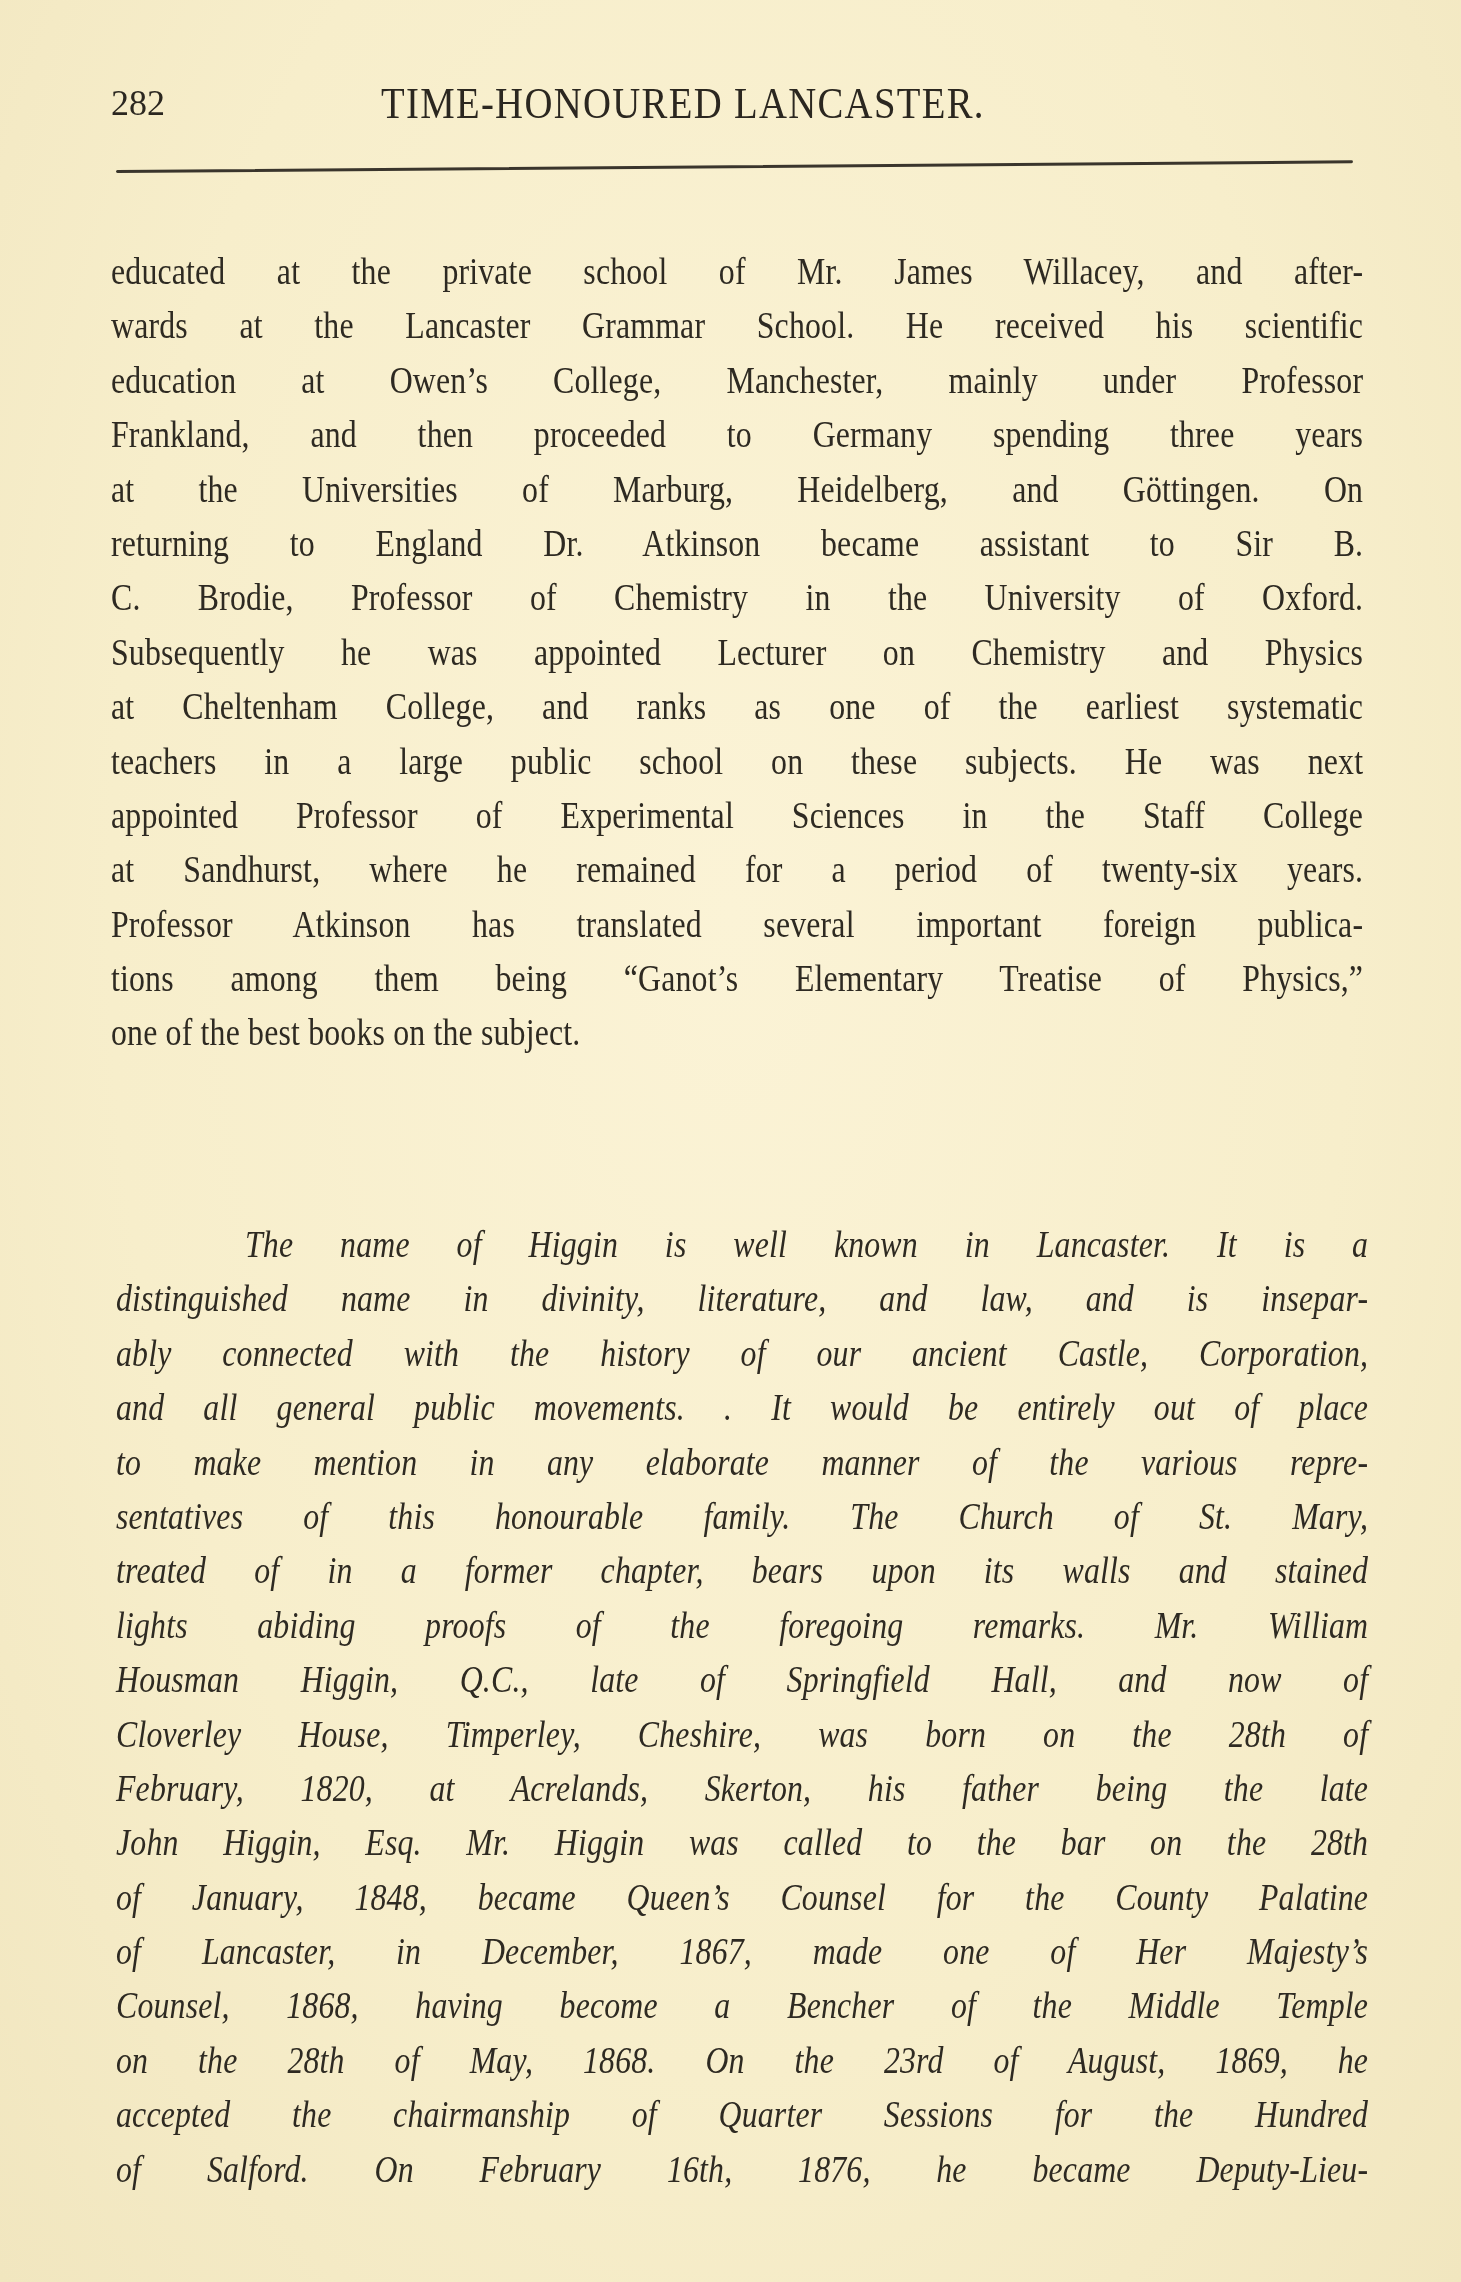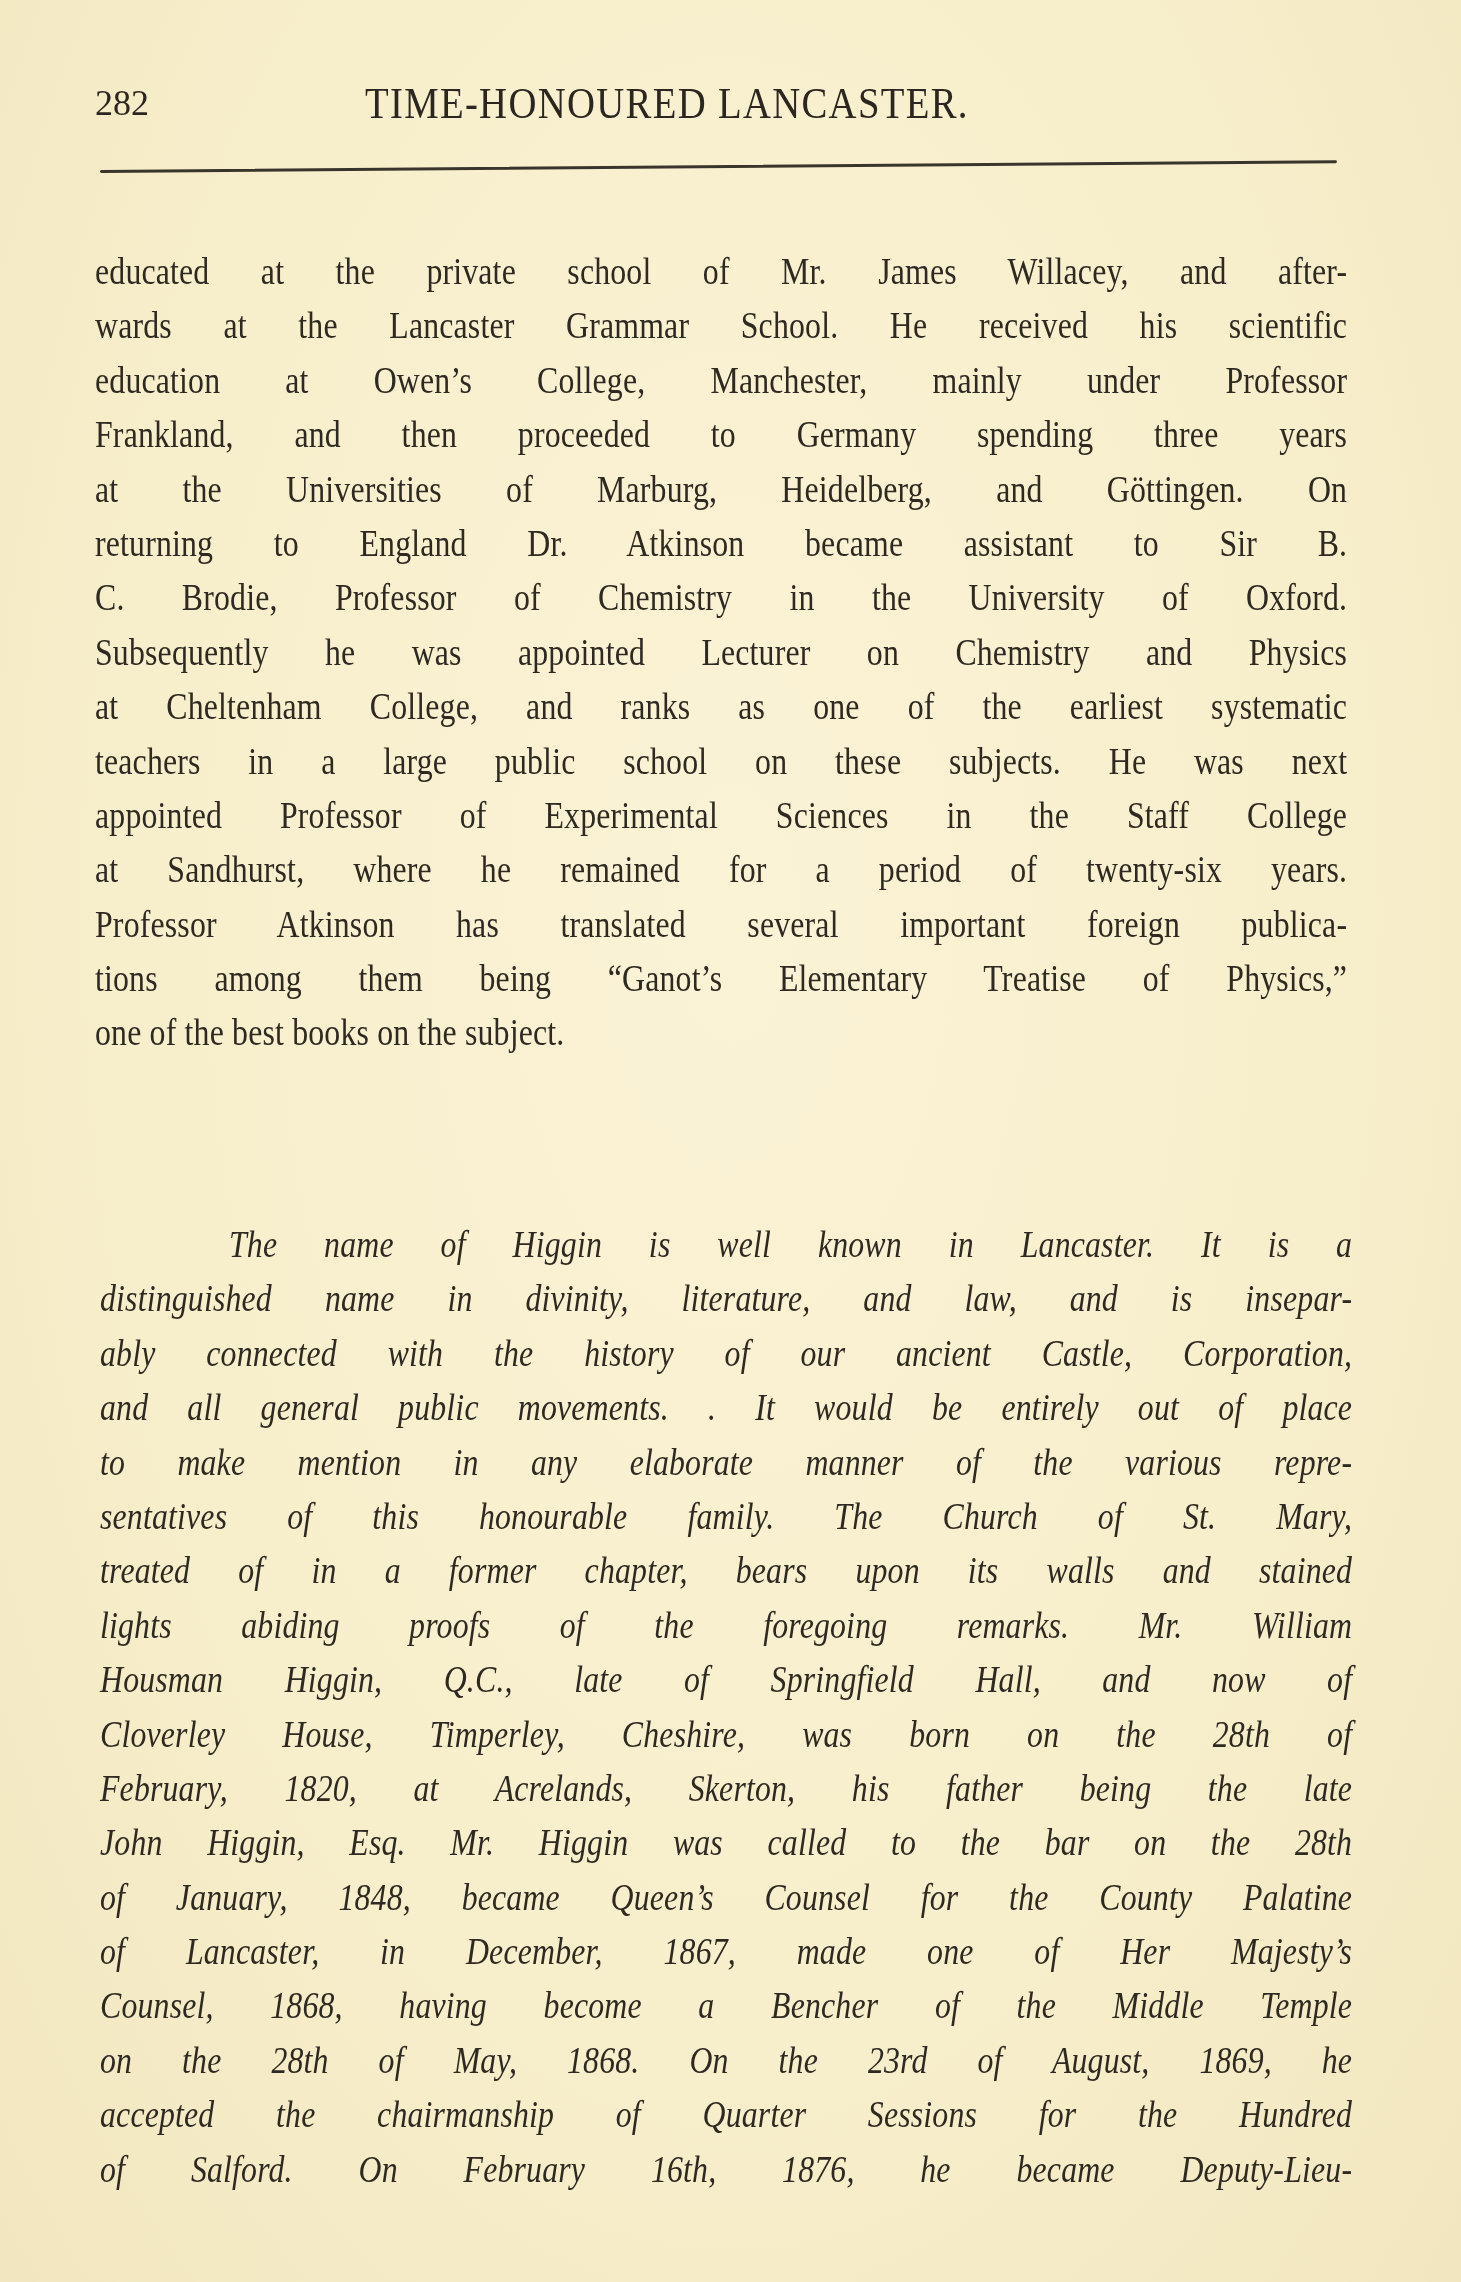--- a/index.html
+++ b/index.html
@@ -11,21 +11,21 @@
     height: 2282px;
     background: #f8efcd;
     background-image: radial-gradient(ellipse at 50% 40%, #fbf3d6 0%, #f7eecb 60%, #f1e6bf 100%);
     position: relative;
     overflow: hidden;
     color: #2e2a22;
     font-family: "Liberation Serif", "DejaVu Serif", serif;
   }
   .page {
     position: absolute;
-    left: 0; top: 0;
+    left: 16px; top: 0;
     width: 1247px;
     height: 2282px;
   }
   .running-head {
     position: absolute;
     top: 78px;
     left: 95px;
     width: 1250px;
     height: 50px;
   }

